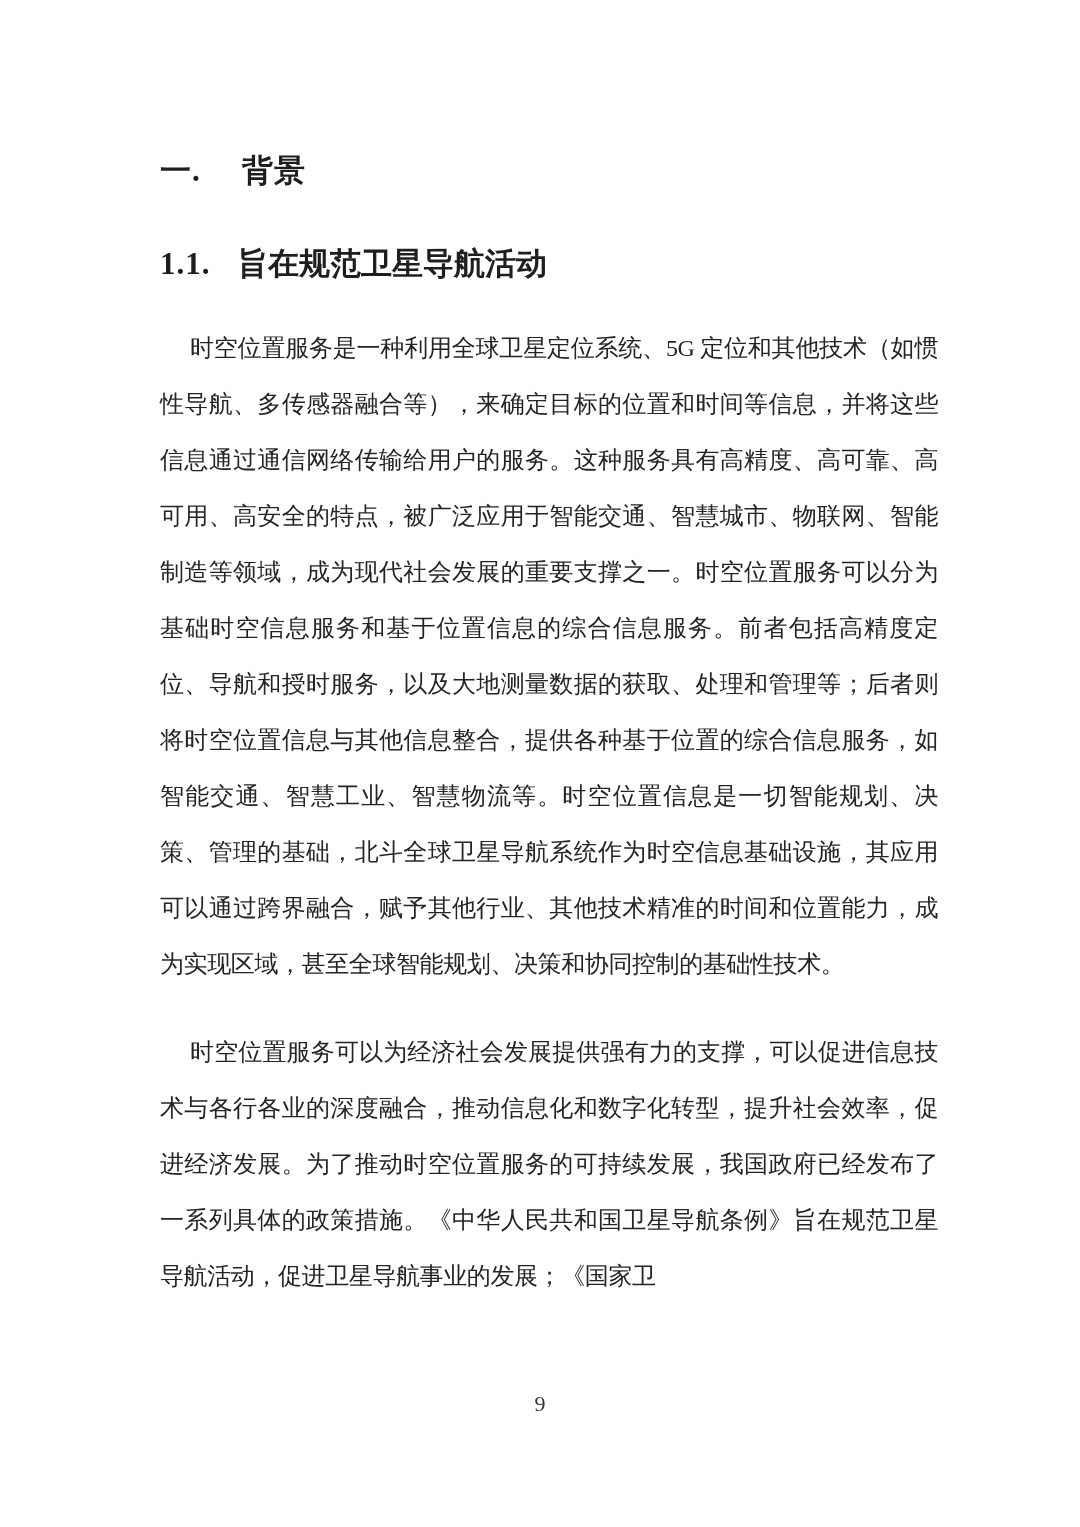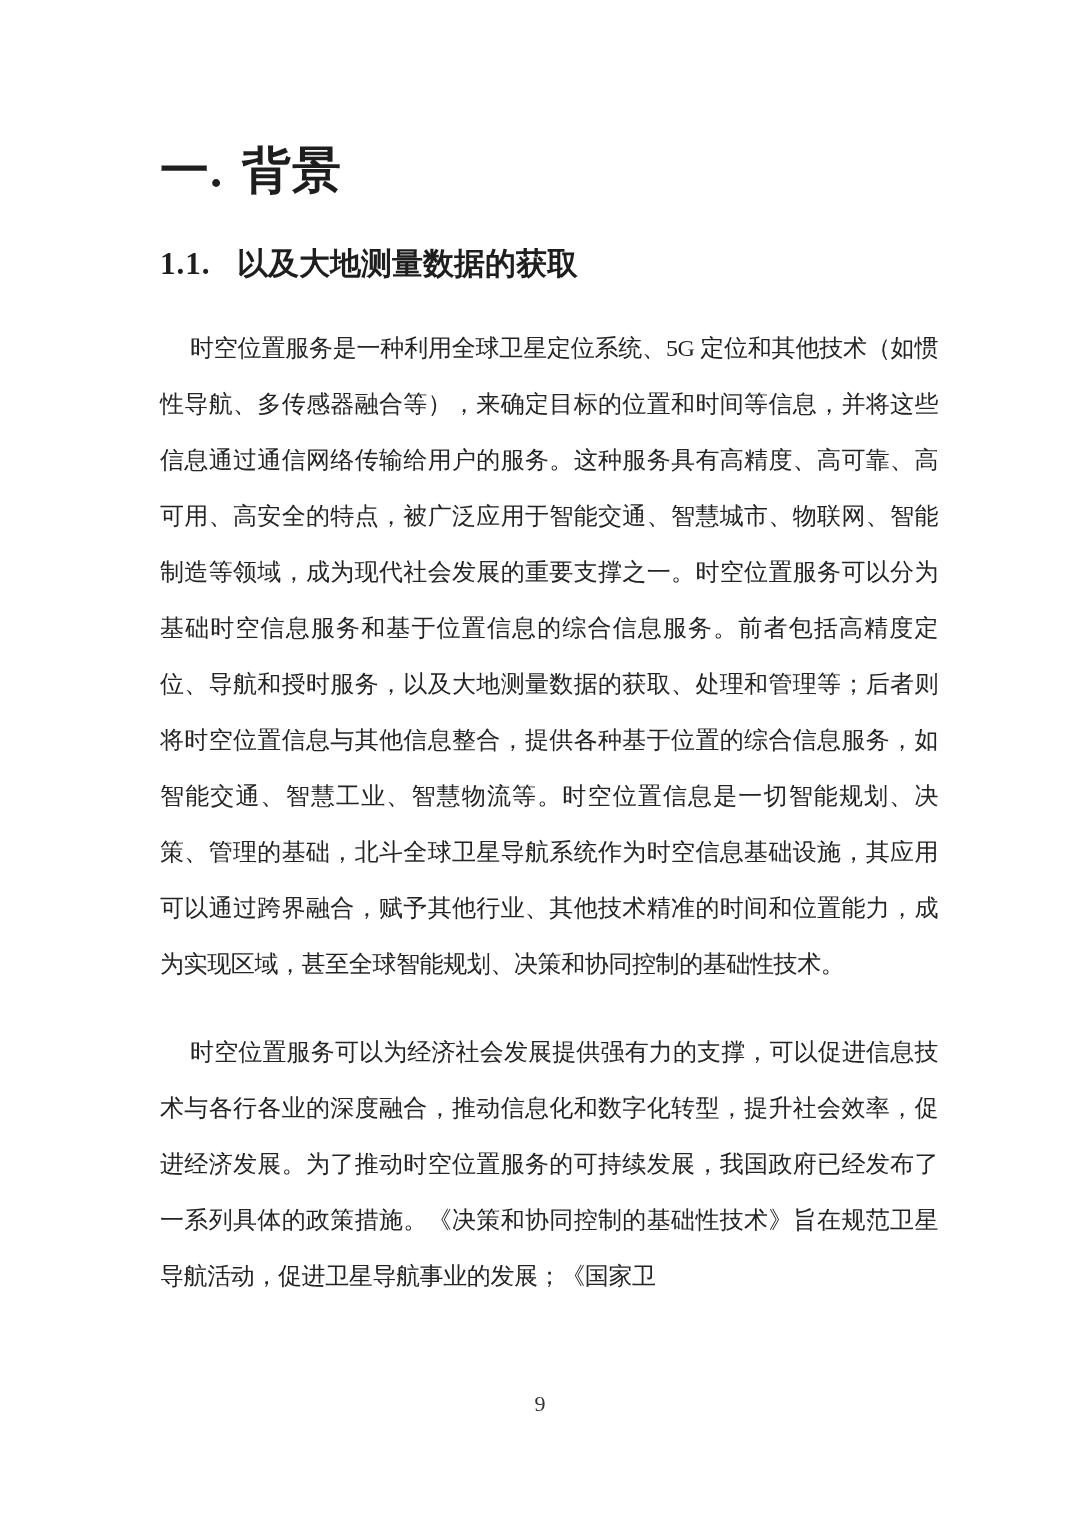--- a/index.html
+++ b/index.html
@@ -20,21 +20,21 @@
     overflow: hidden;
   }
   .content {
     position: absolute;
     left: 160px;
     top: 150px;
     width: 778px;
   }
   h1.sec-heading {
     margin: 0;
-    font-size: 49px;
+    font-size: 31px;
     line-height: 42px;
     font-weight: 700;
     color: #1e1e1e;
     letter-spacing: 1px;
     white-space: nowrap;
   }
   h1.sec-heading .num {
     display: inline-block;
     width: 82px;
   }
@@ -78,23 +78,23 @@
 <body>
 
 <div class="page">
   <div class="content">
 
     <h1 class="sec-heading">
       <span class="num">一.</span><span>背景</span>
     </h1>
 
     <h2 class="subsec-heading">
-      <span class="num">1.1.</span><span>以及大地测量数据的获取</span>
+      <span class="num">1.1.</span><span>旨在规范卫星导航活动</span>
     </h2>
 
     <p class="body-para">时空位置服务是一种利用全球卫星定位系统、5G 定位和其他技术（如惯性导航、多传感器融合等），来确定目标的位置和时间等信息，并将这些信息通过通信网络传输给用户的服务。这种服务具有高精度、高可靠、高可用、高安全的特点，被广泛应用于智能交通、智慧城市、物联网、智能制造等领域，成为现代社会发展的重要支撑之一。时空位置服务可以分为基础时空信息服务和基于位置信息的综合信息服务。前者包括高精度定位、导航和授时服务，以及大地测量数据的获取、处理和管理等；后者则将时空位置信息与其他信息整合，提供各种基于位置的综合信息服务，如智能交通、智慧工业、智慧物流等。时空位置信息是一切智能规划、决策、管理的基础，北斗全球卫星导航系统作为时空信息基础设施，其应用可以通过跨界融合，赋予其他行业、其他技术精准的时间和位置能力，成为实现区域，甚至全球智能规划、决策和协同控制的基础性技术。</p>
 
-    <p class="body-para">时空位置服务可以为经济社会发展提供强有力的支撑，可以促进信息技术与各行各业的深度融合，推动信息化和数字化转型，提升社会效率，促进经济发展。为了推动时空位置服务的可持续发展，我国政府已经发布了一系列具体的政策措施。《决策和协同控制的基础性技术》旨在规范卫星导航活动，促进卫星导航事业的发展；《国家卫</p>
+    <p class="body-para">时空位置服务可以为经济社会发展提供强有力的支撑，可以促进信息技术与各行各业的深度融合，推动信息化和数字化转型，提升社会效率，促进经济发展。为了推动时空位置服务的可持续发展，我国政府已经发布了一系列具体的政策措施。《中华人民共和国卫星导航条例》旨在规范卫星导航活动，促进卫星导航事业的发展；《国家卫</p>
 
   </div>
 
   <div class="page-number">9</div>
 </div>
 
 </body></html>

